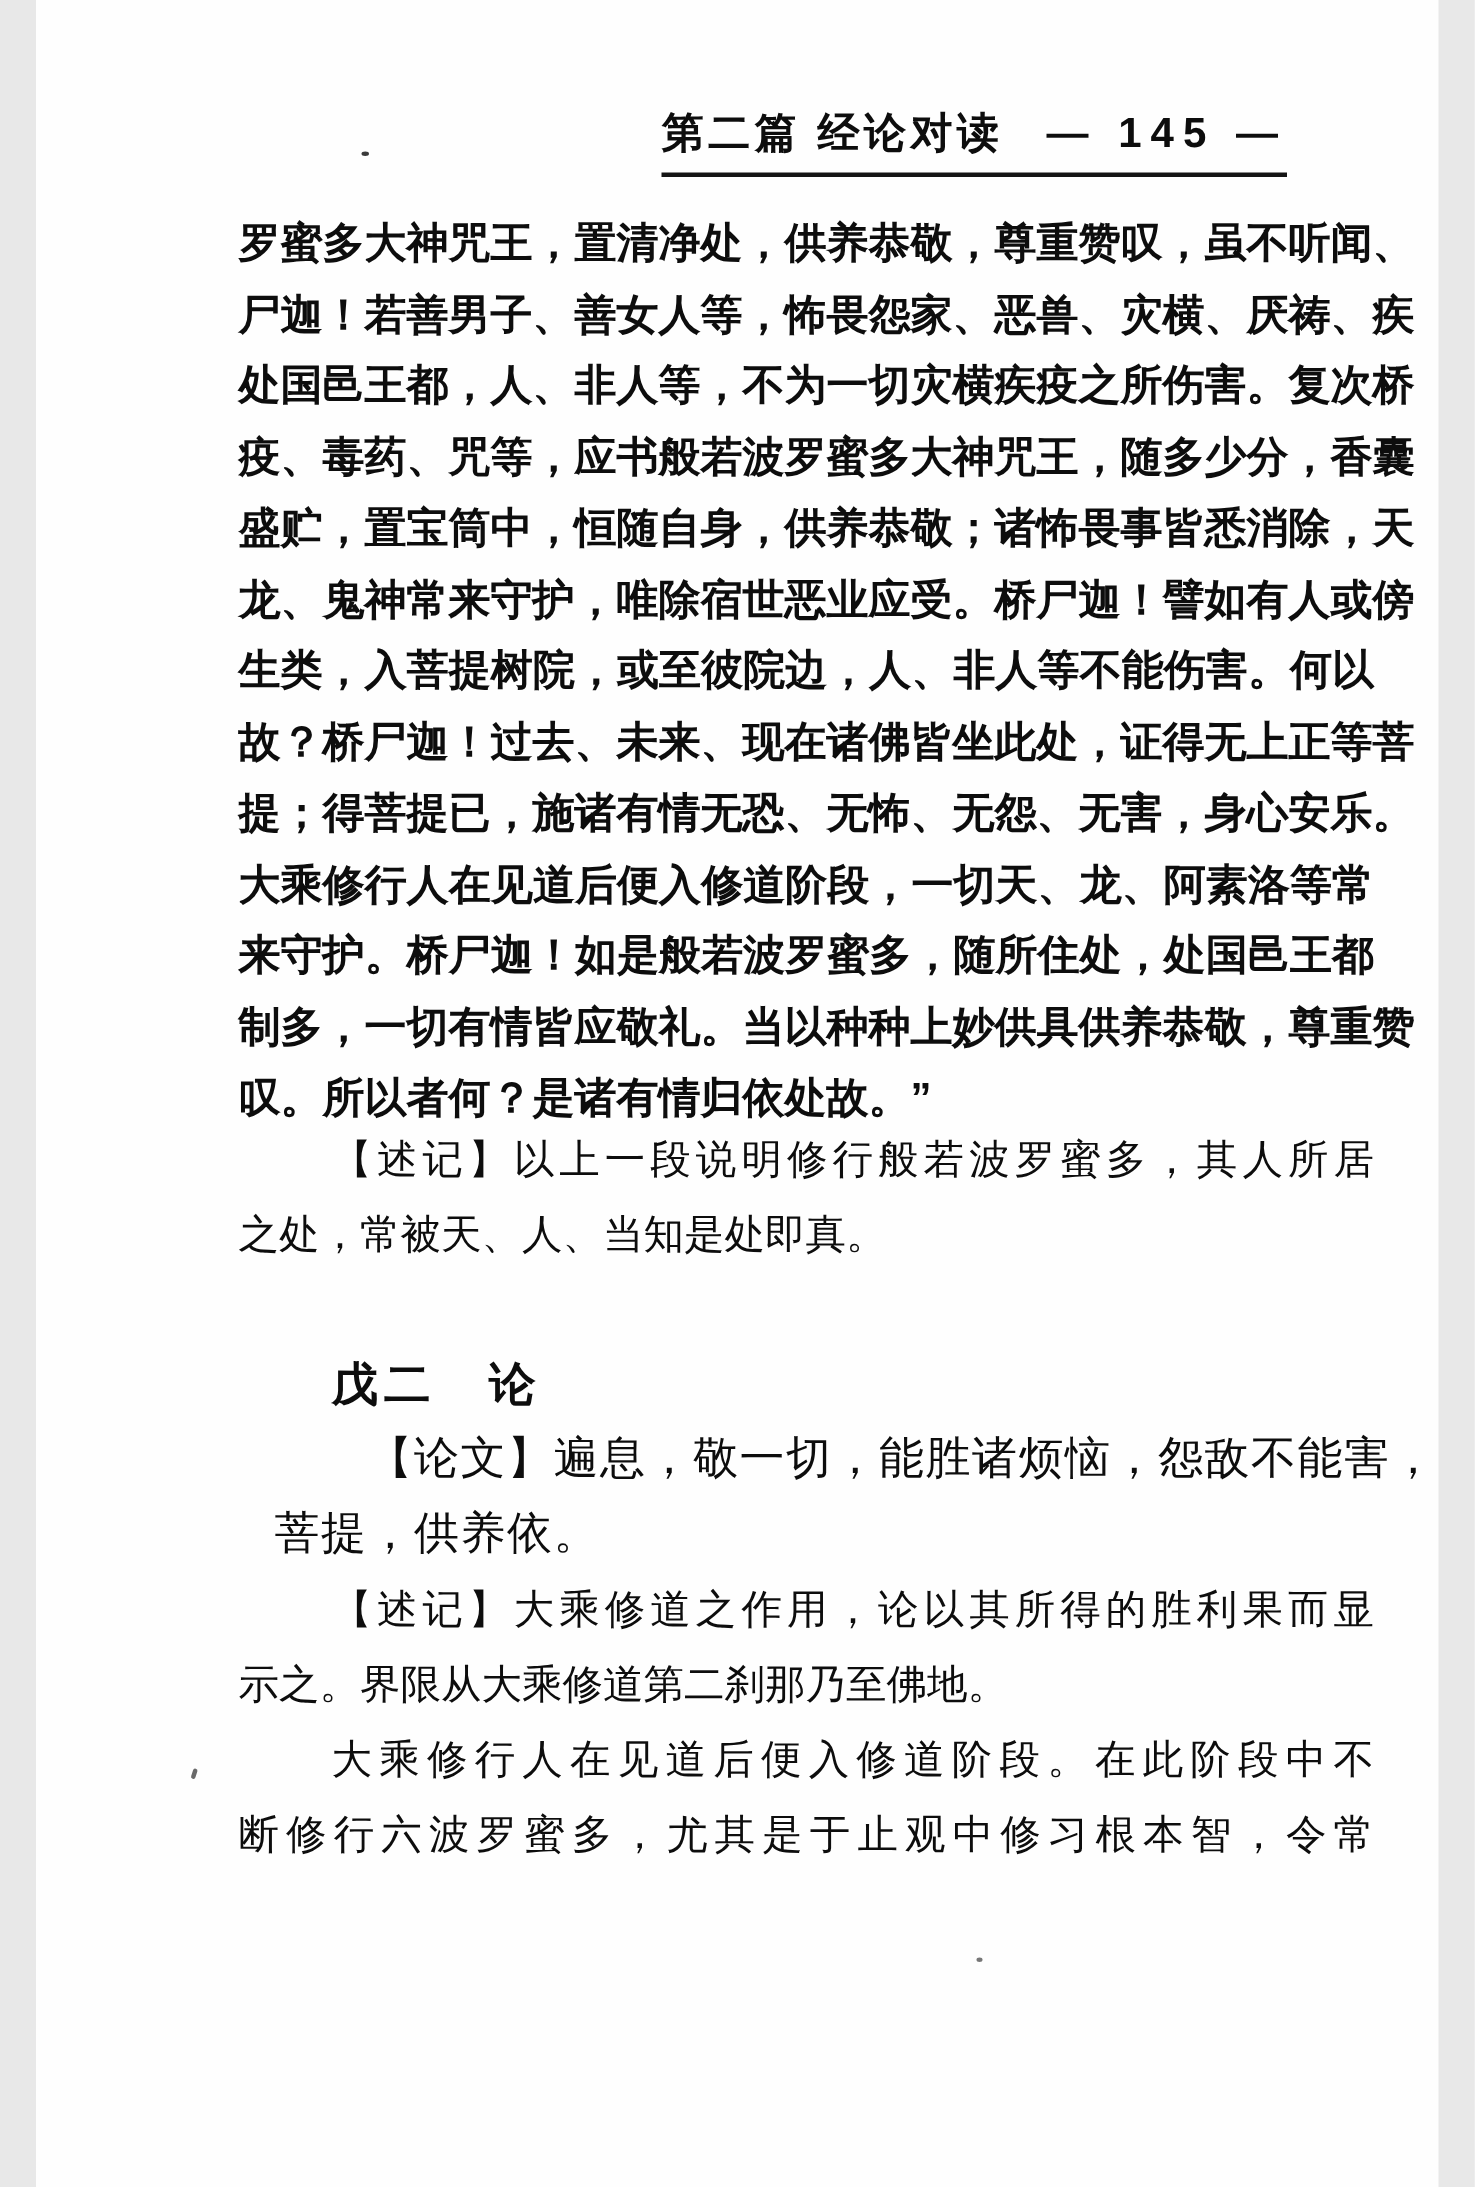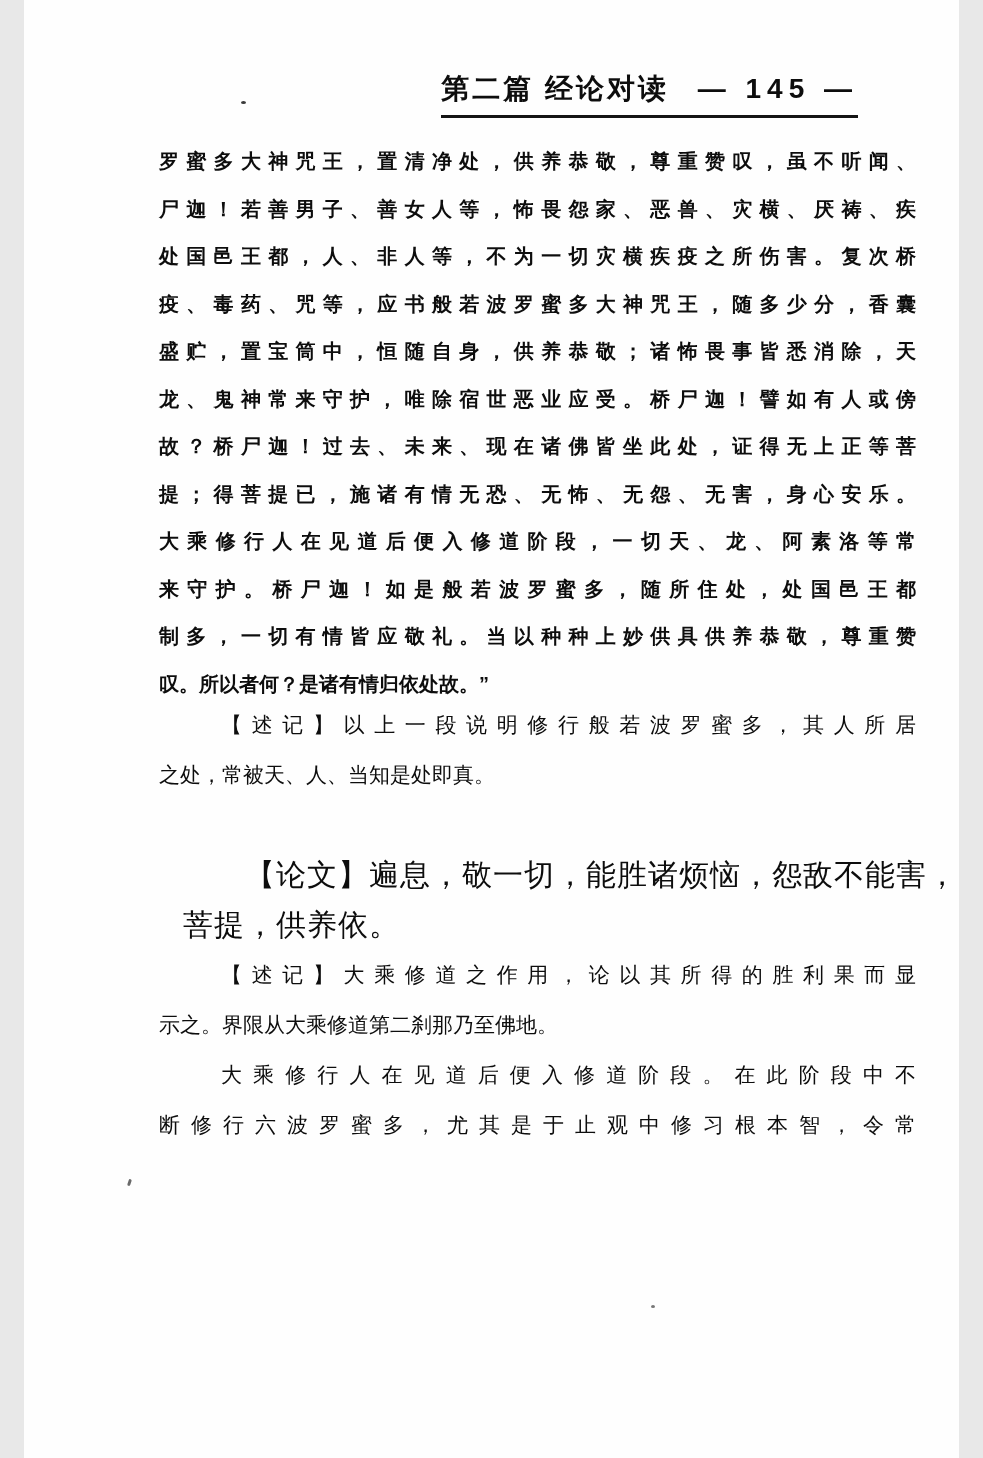--- a/index.html
+++ b/index.html
@@ -45,29 +45,29 @@
   }
   .line.end { text-align: center; text-align-last: left; }
   .line.indent { text-indent: 62px; }
 
   
   .sutra .line {
     height: 47.5px;
     line-height: 47.5px;
     font-family: "Liberation Sans", "DejaVu Sans", sans-serif;
     font-weight: bold;
-    font-size: 20px;
+    font-size: 28px;
   }
 
   
   .lower { margin-top: -8px; }
   .lower .line {
     height: 50px;
     line-height: 50px;
-    font-size: 21px;
+    font-size: 27px;
   }
   .spacer-line { height: 50px; }
   .section-heading {
     height: 50px;
     line-height: 50px;
     font-size: 31px;
     font-weight: bold;
     letter-spacing: 4px;
     text-indent: 62px;
     text-align: left;
@@ -92,37 +92,39 @@
 
   <div class="body-col">
 
     <div class="sutra">
       <span class="line">罗蜜多大神咒王，置清净处，供养恭敬，尊重赞叹，虽不听闻、</span>
       <span class="line">尸迦！若善男子、善女人等，怖畏怨家、恶兽、灾横、厌祷、疾</span>
       <span class="line">处国邑王都，人、非人等，不为一切灾横疾疫之所伤害。复次桥</span>
       <span class="line">疫、毒药、咒等，应书般若波罗蜜多大神咒王，随多少分，香囊</span>
       <span class="line">盛贮，置宝筒中，恒随自身，供养恭敬；诸怖畏事皆悉消除，天</span>
       <span class="line">龙、鬼神常来守护，唯除宿世恶业应受。桥尸迦！譬如有人或傍</span>
+      <span class="line">生类，入菩提树院，或至彼院边，人、非人等不能伤害。何以</span>
       <span class="line">故？桥尸迦！过去、未来、现在诸佛皆坐此处，证得无上正等菩</span>
       <span class="line">提；得菩提已，施诸有情无恐、无怖、无怨、无害，身心安乐。</span>
       <span class="line">大乘修行人在见道后便入修道阶段，一切天、龙、阿素洛等常</span>
       <span class="line">来守护。桥尸迦！如是般若波罗蜜多，随所住处，处国邑王都</span>
       <span class="line">制多，一切有情皆应敬礼。当以种种上妙供具供养恭敬，尊重赞</span>
       <span class="line end">叹。所以者何？是诸有情归依处故。”</span>
     </div>
 
     <div class="lower">
 
       <div>
         <span class="line indent">【述记】以上一段说明修行般若波罗蜜多，其人所居</span>
         <span class="line end">之处，常被天、人、当知是处即真。</span>
       </div>
 
       <div class="spacer-line"></div>
 
+      <div class="section-heading">戊二　论</div>
 
       <div class="lunwen">
         <span class="line indent">【论文】遍息，敬一切，能胜诸烦恼，怨敌不能害，</span>
         <span class="line end">菩提，供养依。</span>
       </div>
 
       <div>
         <span class="line indent">【述记】大乘修道之作用，论以其所得的胜利果而显</span>
         <span class="line end">示之。界限从大乘修道第二刹那乃至佛地。</span>
       </div>

